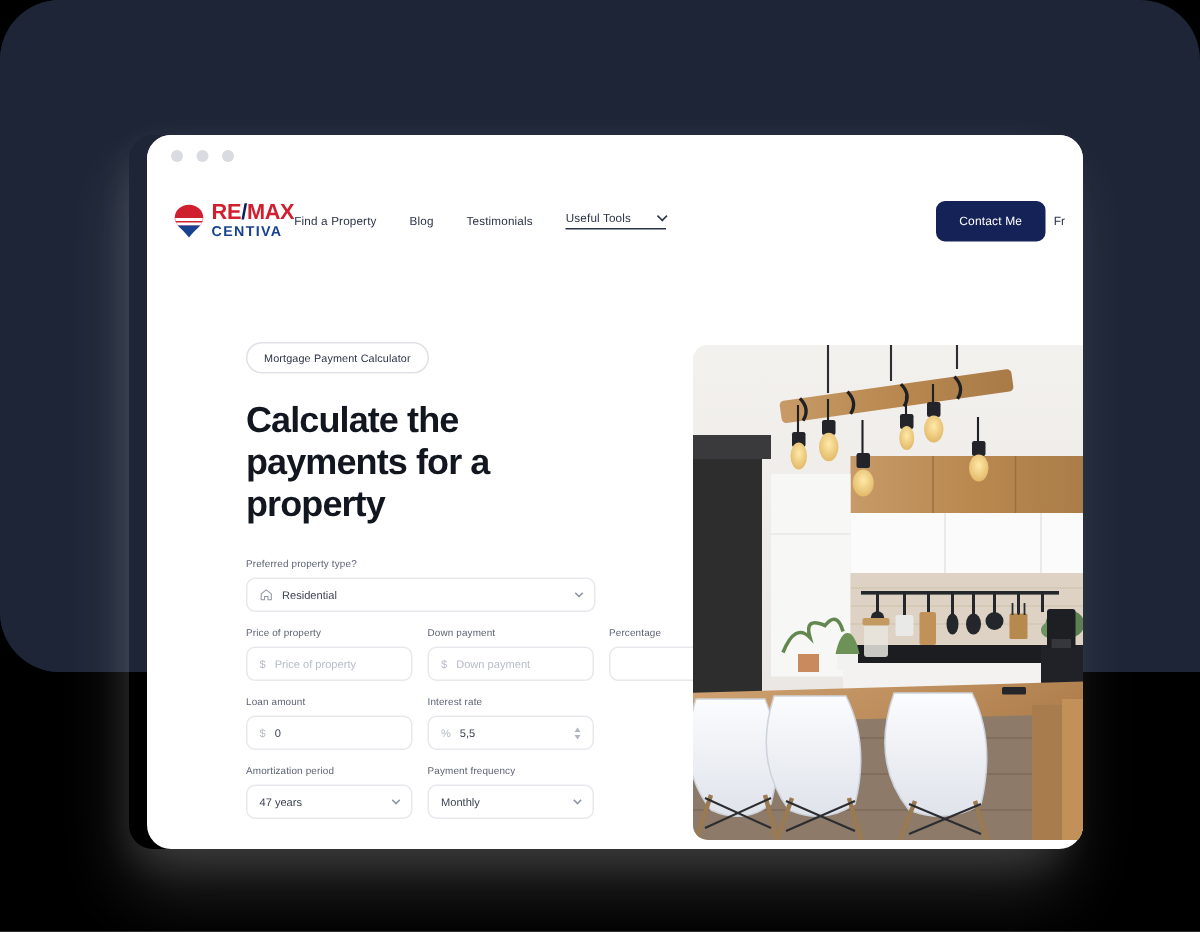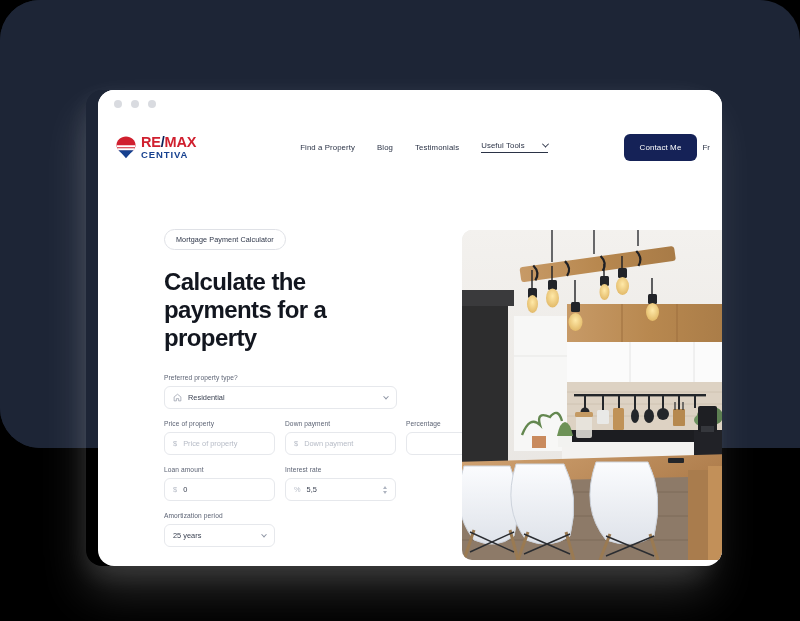--- a/index.html
+++ b/index.html
@@ -109,21 +109,20 @@
     font-weight: bold;
     color: #17418f;
     letter-spacing: 0.9px;
     margin-top: 1px;
   }
 
   .nav-links {
     display: flex;
     align-items: center;
     gap: 22px;
-    margin-left: 104px;
   }
   .nav-link {
     font-size: 7.8px;
     color: #2b3346;
     white-space: nowrap;
     letter-spacing: 0.1px;
   }
   .nav-link.dropdown {
     display: inline-flex;
     align-items: center;
@@ -379,21 +378,28 @@
               </span>
             </div>
           </div>
         </div>
 
         
         <div class="row">
           <div>
             <div class="field-label">Amortization period</div>
             <div class="control w-half">
-              <span class="value">25 years</span>
+              <span class="value">47 years</span>
+              <span class="sel-caret"></span>
+            </div>
+          </div>
+          <div>
+            <div class="field-label">Payment frequency</div>
+            <div class="control w-half2">
+              <span class="value">Monthly</span>
               <span class="sel-caret"></span>
             </div>
           </div>
         </div>
 
         
       </div>
 
       <div class="hero">
         <svg viewBox="0 0 272 330" preserveAspectRatio="xMidYMid slice">

